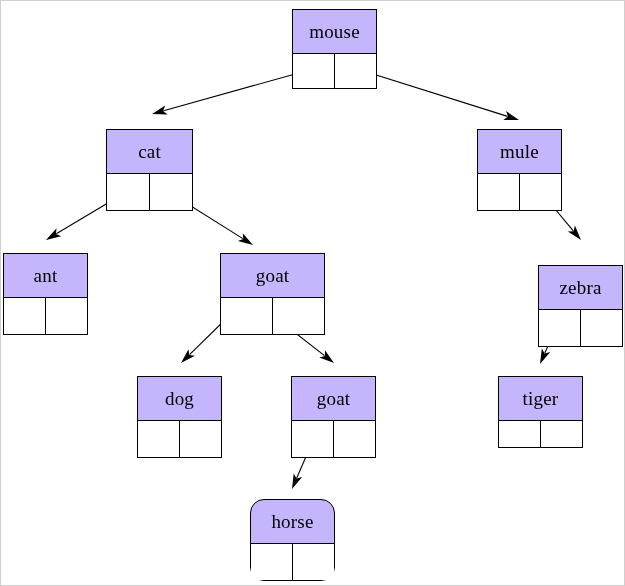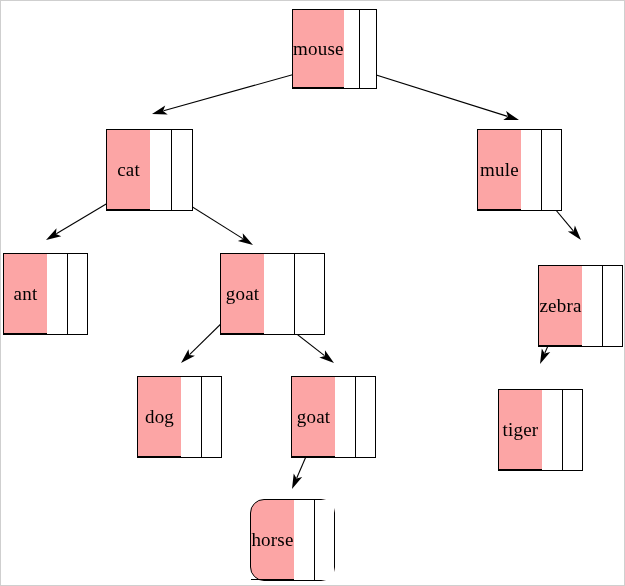--- a/index.html
+++ b/index.html
@@ -22,22 +22,23 @@
     left: 0;
     top: 0;
     width: 625px;
     height: 586px;
     pointer-events: none;
   }
   .node {
     position: absolute;
     box-sizing: border-box;
     border: 1.4px solid #000000;
-    background: #fca5a5;
+    background: #c4b5fd;
     display: flex;
+    flex-direction: column;
   }
   .node-label {
     flex: 0 0 43px;
     display: flex;
     align-items: center;
     justify-content: center;
     border-bottom: 1.4px solid #000000;
     font-size: 19px;
     color: #000000;
     line-height: 1;
@@ -149,21 +150,21 @@
           <div class="ptr right"></div>
         </div>
       </div>
       <div class="node" style="left: 290px; top: 375px; width: 85px; height: 82px;">
         <div class="node-label">goat</div>
         <div class="node-ptrs">
           <div class="ptr left"></div>
           <div class="ptr right"></div>
         </div>
       </div>
-      <div class="node" style="left: 497px; top: 388px; width: 85px; height: 82px;">
+      <div class="node" style="left: 497px; top: 375px; width: 85px; height: 72px;">
         <div class="node-label">tiger</div>
         <div class="node-ptrs">
           <div class="ptr left"></div>
           <div class="ptr right"></div>
         </div>
       </div>
       <div class="node" style="left: 249px; top: 498px; width: 85px; height: 82px; border-radius: 14px;">
         <div class="node-label">horse</div>
         <div class="node-ptrs">
           <div class="ptr left"></div>

